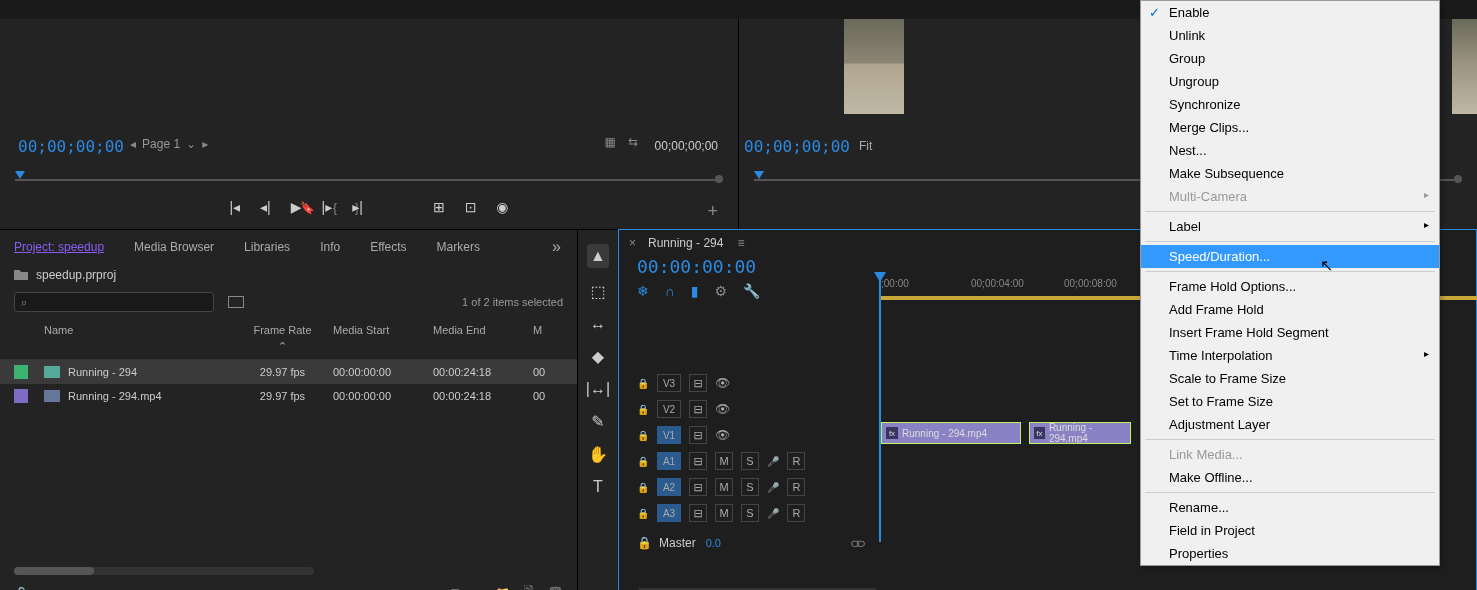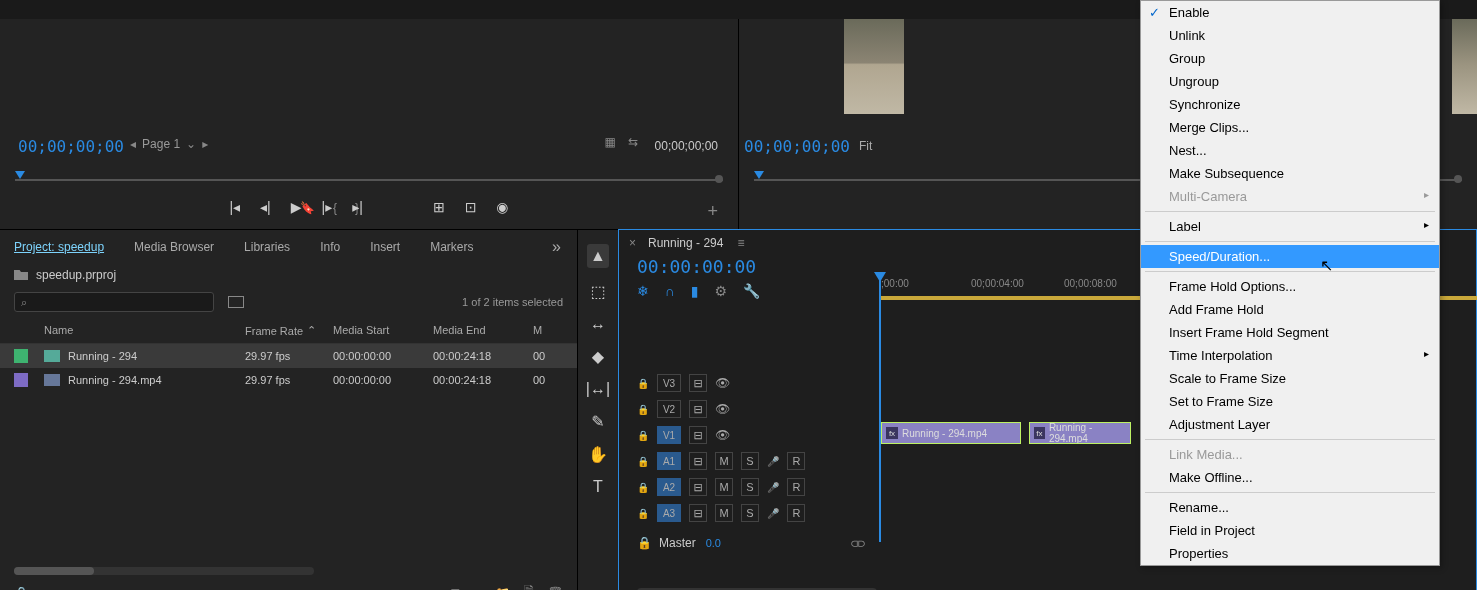--- a/index.html
+++ b/index.html
@@ -21,34 +21,34 @@
   .prog-left-icons { position:absolute; left:300px; top:182px; display:flex; gap:18px; color:#888;}
   .program-panel { flex: 1; background: #232323; position: relative; }
   .prog-tc { position: absolute; left: 5px; top: 118px; color: #2a8ae2; font-size: 16px; font-family: monospace; }
   .prog-tc2 { position: absolute; right: 20px; top: 120px; color: #ccc; }
   .prog-fit { position: absolute; left: 120px; top: 120px; color: #aaa; }
   .thumb { position:absolute; left:105px; top:0; width:60px; height:95px; background: linear-gradient(180deg,#6a6a5a 0%,#8b8473 46%,#b0a690 48%,#c0b8a5 100%);}
   .thumb2 { position:absolute; right:0; top:0; width:25px; height:95px; background: linear-gradient(180deg,#6a6a5a 0%,#9b9480 48%,#c0b8a5 100%);}
   .lower { display: flex; height: 380px; }
   .project-panel { width: 578px; background: #232323; border-top: 1px solid #000; border-right: 1px solid #000; position: relative; }
   .proj-tabs { display: flex; gap: 30px; padding: 8px 14px; color: #aaa; font-size: 12px; align-items: center; }
-  .proj-tabs .active { color: #7dd3fc; text-decoration: underline; }
+  .proj-tabs .active { color: #8b5cf6; text-decoration: underline; }
   .proj-more { margin-left: auto; font-size: 16px; letter-spacing: 2px; cursor:pointer;}
   .proj-name { padding: 4px 14px; display: flex; align-items: center; gap: 8px; color: #ccc; font-size: 12px; }
   .proj-name .folder-ico { width:14px; height:10px; background:#888; display:inline-block; clip-path: polygon(0 0,40% 0,50% 20%,100% 20%,100% 100%,0 100%);}
   .search-row { display: flex; padding: 6px 14px; align-items: center; gap: 8px; }
   .search-box { flex: 0 0 200px; background: #1a1a1a; border: 1px solid #444; height: 20px; display:flex; align-items:center; padding: 0 6px; border-radius:3px;}
   .search-box .mag { color:#888; font-size:11px;}
   .sel-count { margin-left:auto; color:#999; font-size:11px; }
   .bin-ico { width:16px; height:12px; border:1px solid #888; margin-left:6px; cursor:pointer;}
   .proj-table { width: 100%; }
   .proj-head { display: flex; padding: 6px 14px; color: #aaa; font-size: 11px; border-bottom:1px solid #333;}
   .col-chip { width: 30px; }
   .col-name { flex: 1; padding-left: 0; }
-  .col-fr { width: 88px; display:flex; align-items:center; gap:4px;}
+  .col-fr { width: 101px; display:flex; align-items:center; gap:4px;flex-direction:column;}
   .col-ms { width: 100px; }
   .col-me { width: 100px; }
   .col-md { width: 30px; }
   .proj-row { display: flex; padding: 5px 14px; align-items:center; font-size:11px; }
   .proj-row.sel { background: #3a3a3a; }
   .chip { width: 14px; height: 14px; margin-right: 16px; }
   .chip.green { background: #3eb370; }
   .chip.purple { background: #7d6bc4; }
   .seq-ico, .vid-ico { width:16px; height:12px; margin-right:8px; display:inline-block; }
   .seq-ico { background:#5a9; }
@@ -150,21 +150,21 @@
   </div>
 </div>
 
 <div class="lower">
   <div class="project-panel">
     <div class="proj-tabs">
       <span class="active">Project: speedup</span>
       <span>Media Browser</span>
       <span>Libraries</span>
       <span>Info</span>
-      <span>Insert</span>
+      <span>Effects</span>
       <span>Markers</span>
       <span class="proj-more">»</span>
     </div>
     <div class="proj-name">
       <span class="folder-ico"></span>
       <span>speedup.prproj</span>
     </div>
     <div class="search-row">
       <div class="search-box">
           <span class="mag">⌕</span>

